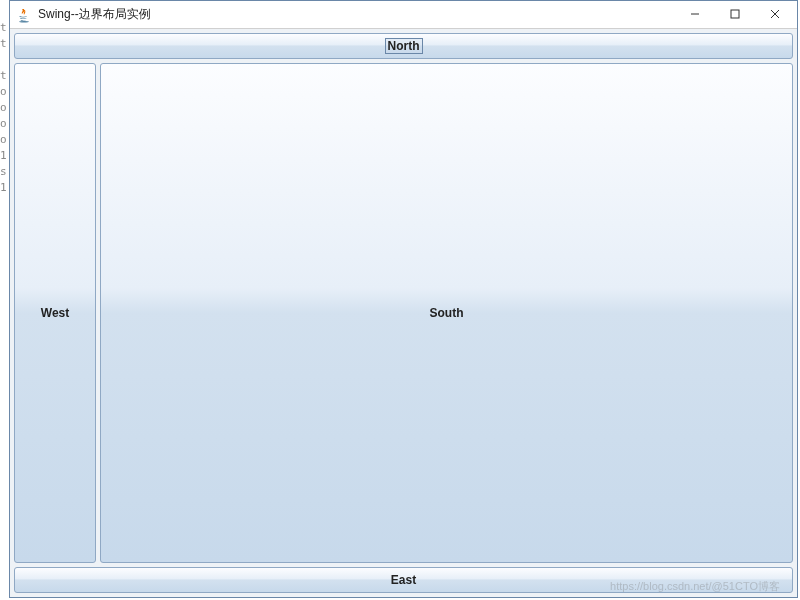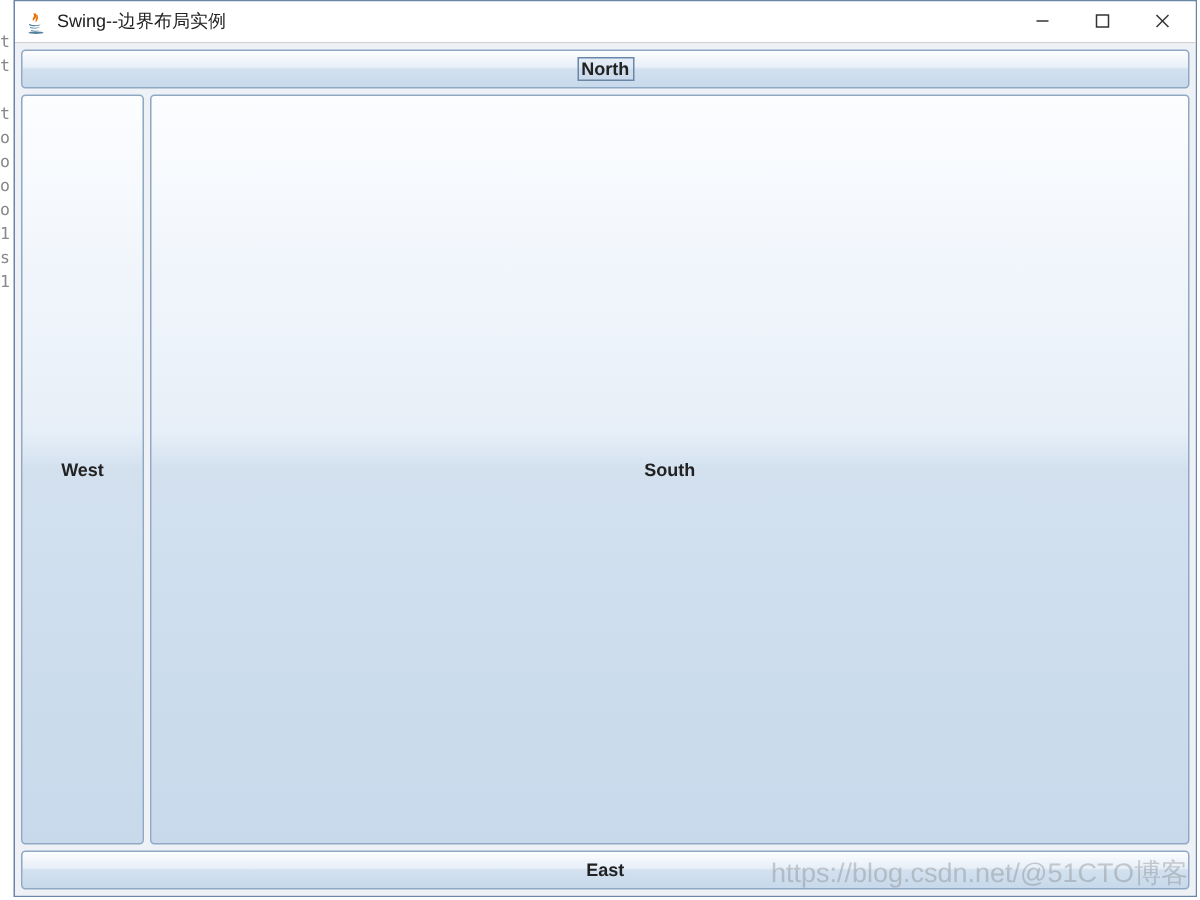--- a/index.html
+++ b/index.html
@@ -104,23 +104,23 @@
       flex: 1;
     }
     .focused-label {
       border: 1px solid #6a87a8;
       padding: 0 2px;
       background: rgba(200,215,235,0.3);
     }
     
     .watermark {
       position: absolute;
-      right: 8px;
+      right: 20px;
       bottom: 6px;
-      font-size: 18px;
+      font-size: 11px;
       color: rgba(120,120,120,0.35);
       pointer-events: none;
       padding-left: 12px;
     }
   </style>
 </head>
 <body>
 
 <div class="edge-crop">t
 t

